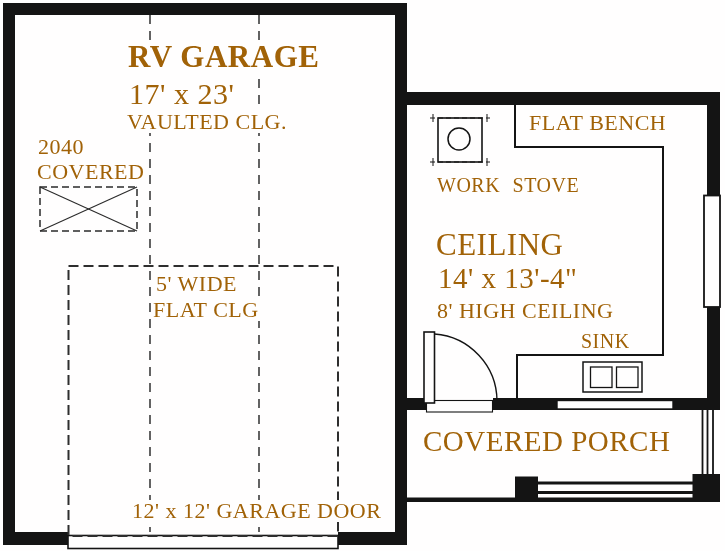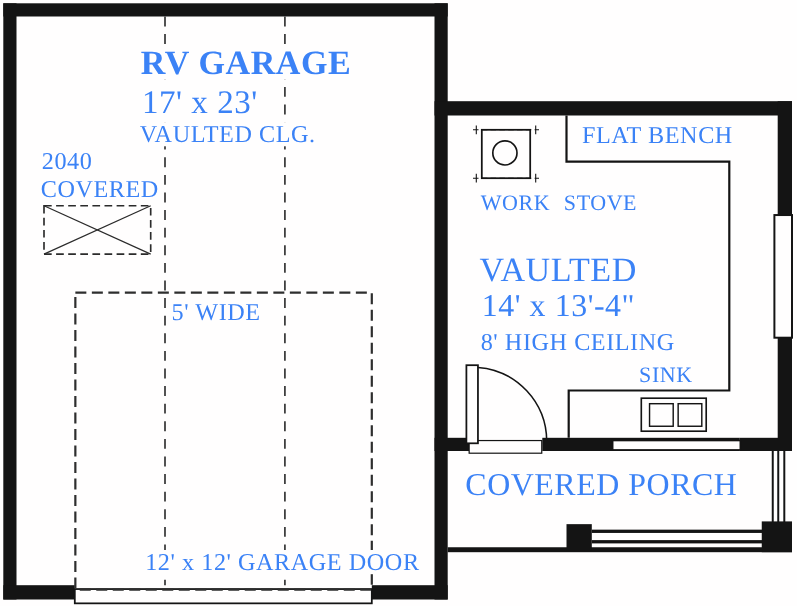--- a/index.html
+++ b/index.html
@@ -8,21 +8,21 @@
     width:725px;height:551px;
     background:#fffefe;
     font-family:"Liberation Serif","DejaVu Serif",serif;
     color:#141414;
     overflow:hidden;
   }
   #plan svg{position:absolute;left:0;top:0;}
   .lbl{
     position:absolute;
     white-space:nowrap;
-    color:#3b82f6;
+    color:#a16207;
     line-height:1;
     letter-spacing:.5px;
   }
   .bg{background:#fffefe;padding:0 2px;}
   .b{font-weight:bold;}
   .ws{word-spacing:7px;}
 </style>
 </head>
 <body>
 
@@ -96,26 +96,27 @@
   </svg>
 
   <div class="lbl b bg" style="left:126px;top:41px;font-size:31px;">RV GARAGE</div>
   <div class="lbl bg" style="left:127px;top:79px;font-size:30px;">17' x 23'</div>
   <div class="lbl bg" style="left:125px;top:111px;font-size:22px;">VAULTED CLG.</div>
 
   <div class="lbl" style="left:38px;top:136px;font-size:22px;">2040</div>
   <div class="lbl bg" style="left:35px;top:161px;font-size:22px;">COVERED</div>
 
   <div class="lbl bg" style="left:154px;top:273px;font-size:22px;text-align:right;">5' WIDE</div>
+  <div class="lbl bg" style="left:151px;top:299px;font-size:22px;">FLAT CLG</div>
 
   <div class="lbl bg" style="left:82px;top:500px;font-size:22px;margin-left:48px;">12' x 12' GARAGE DOOR</div>
 
   <div class="lbl" style="left:529px;top:112px;font-size:22px;">FLAT BENCH</div>
   <div class="lbl ws" style="left:437px;top:175px;font-size:20px;">WORK STOVE</div>
 
-  <div class="lbl" style="left:436px;top:229px;font-size:31px;">VAULTED</div>
+  <div class="lbl" style="left:436px;top:229px;font-size:31px;">CEILING</div>
   <div class="lbl" style="left:438px;top:264px;font-size:29px;">14' x 13'-4"</div>
   <div class="lbl" style="left:437px;top:300px;font-size:22px;">8' HIGH CEILING</div>
 
   <div class="lbl" style="left:581px;top:331px;font-size:20px;">SINK</div>
 
   <div class="lbl" style="left:423px;top:427px;font-size:29px;">COVERED PORCH</div>
 </div>
 
 </body></html>

